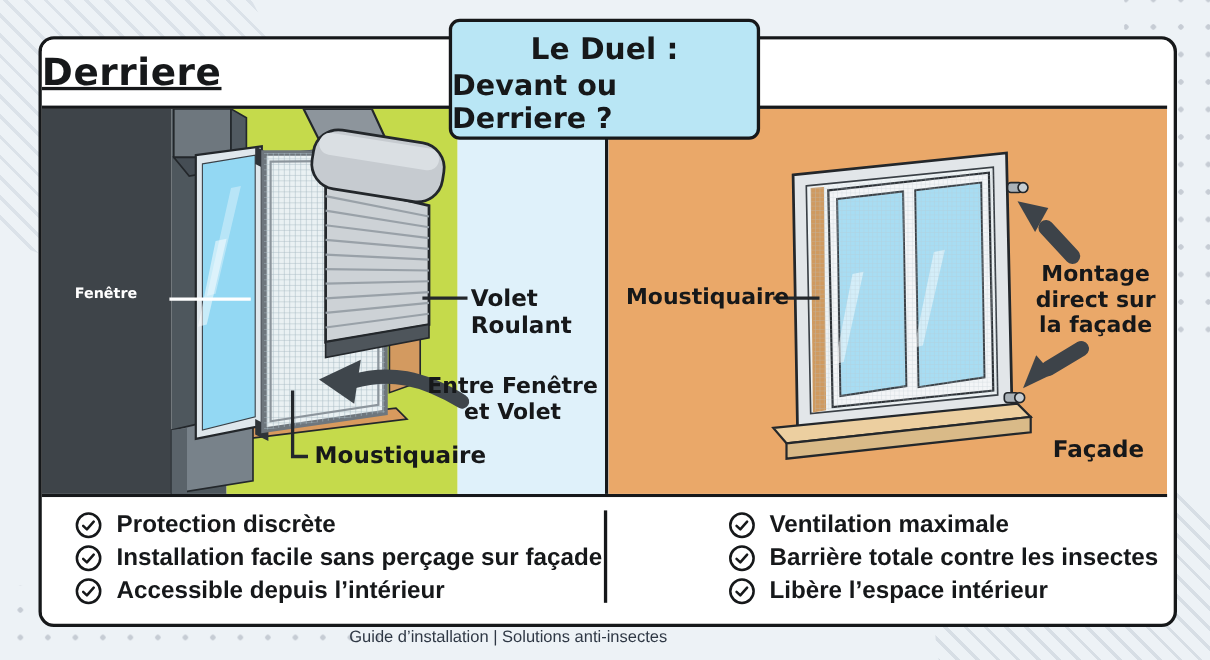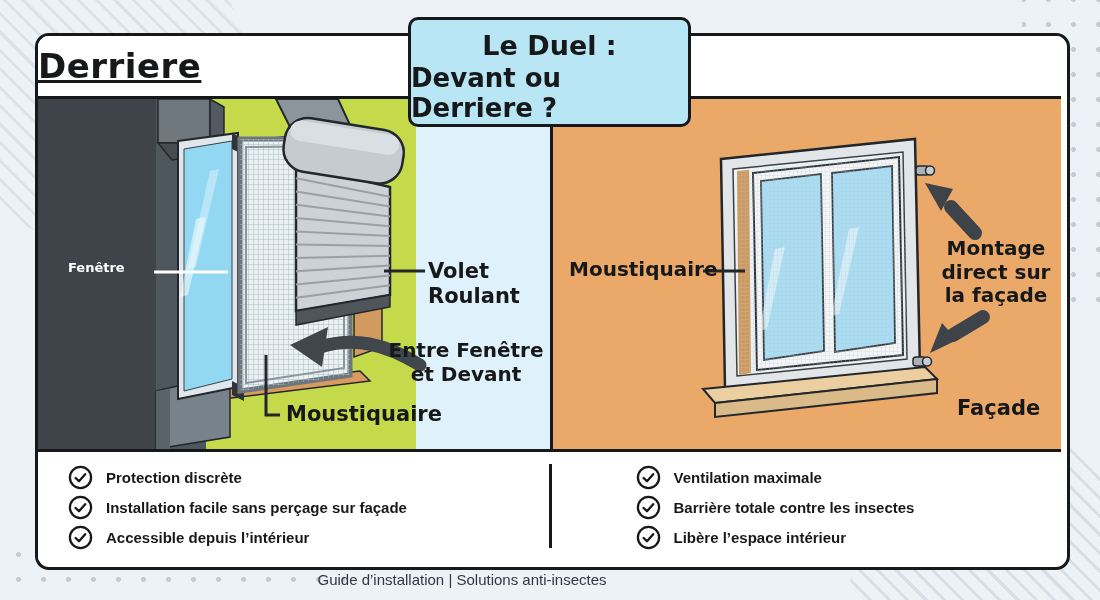--- a/index.html
+++ b/index.html
@@ -45,24 +45,24 @@
   .lbl-entre{left:346px;top:240px;width:164px;font-size:20px;text-align:center;color:#16181a;}
   .lbl-moust-l{left:248px;top:303px;font-size:21px;color:#16181a;}
   .lbl-moust-r{left:16px;top:159px;font-size:20px;color:#16181a;}
   .lbl-montage{left:380px;top:138px;width:126px;font-size:20px;text-align:center;color:#16181a;}
   .lbl-facade{left:404px;top:297px;font-size:21px;color:#16181a;}
 
   
   .checklists{position:absolute;left:0;top:416px;width:1023px;height:109px;background:#ffffff;display:flex;}
   .check-col{width:50%;padding-top:10px;box-sizing:border-box;}
   .check-col.left{padding-left:30px;}
-  .check-col.right{padding-left:86px;}
+  .check-col.right{padding-left:112px;}
   .check-row{display:flex;align-items:center;height:30px;}
   .check-icon{width:25px;height:25px;flex:0 0 25px;margin-right:13px;}
-  .check-text{font-family:"Liberation Sans",sans-serif;font-size:15px;font-weight:700;color:#16181a;white-space:nowrap;text-align:center;}
+  .check-text{font-family:"Liberation Sans",sans-serif;font-size:22px;font-weight:700;color:#16181a;white-space:nowrap;text-align:center;}
   .check-divider{position:absolute;left:50%;top:12px;width:3px;height:84px;background:#16181a;margin-left:-1px;}
 
   
   .duel-box{position:absolute;left:408px;top:17px;width:283px;height:110px;box-sizing:border-box;
     background:#b9e6f5;border:3px solid #16181a;border-radius:10px;z-index:10;overflow:hidden;
     display:flex;flex-direction:column;align-items:center;}
   .duel-title{font-size:27px;font-weight:800;margin-top:10px;}
   .duel-subtitle{font-size:26px;font-weight:800;margin-top:2px;}
   .duel-icons{margin-top:4px;}
 
@@ -164,21 +164,21 @@
         <line x1="116" y1="173" x2="190" y2="173" stroke="#ffffff" stroke-width="3"></line>
         <line x1="346" y1="172" x2="387" y2="172" stroke="#23272b" stroke-width="3"></line>
         <g>
           <path d="M382,266 C346,244 316,238 282,248" fill="none" stroke="#3f464c" stroke-width="13" stroke-linecap="round"></path>
           <polygon points="252,246 290,228 284,268" fill="#3f464c"></polygon>
         </g>
         <path d="M228,256 L228,316 L242,316" fill="none" stroke="#23272b" stroke-width="3"></path>
       </svg>
       <div class="ill-label lbl-fenetre">Fenêtre</div>
       <div class="ill-label lbl-volet">Volet Roulant</div>
-      <div class="ill-label lbl-entre">Entre Fenêtre et Devant</div>
+      <div class="ill-label lbl-entre">Entre Fenêtre et Volet</div>
       <div class="ill-label lbl-moust-l">Moustiquaire</div>
     </div>
 
     <div class="panel panel-right">
       <svg class="scene" width="508" height="350" viewBox="0 0 508 350">
         <defs>
           <pattern id="meshR" width="4" height="4" patternUnits="userSpaceOnUse">
             <path d="M0 0H4M0 0V4" stroke="#b9c6cc" stroke-width="0.9" fill="none"></path>
           </pattern>
         </defs>

